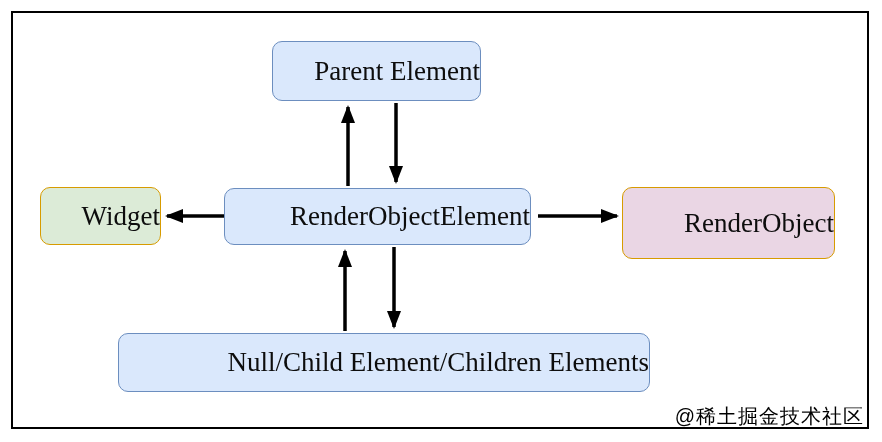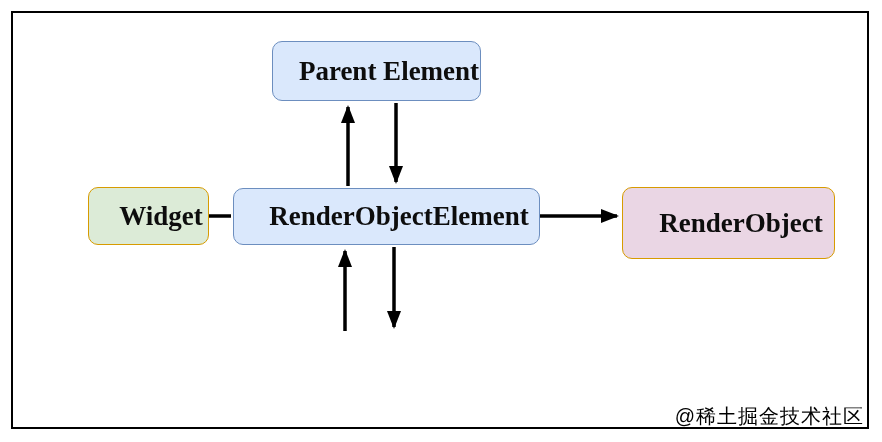--- a/index.html
+++ b/index.html
@@ -25,29 +25,29 @@
     box-sizing: border-box;
   }
   .node {
     position: absolute;
     box-sizing: border-box;
     border: 1.5px solid #6c8ebf;
     border-radius: 10px;
     background: #dae8fc;
     display: flex;
     align-items: center;
-    justify-content: center;
-    font-weight: 700;
+    justify-content: flex-end;
+    font-weight: 400;
     font-size: 27px;
     color: #0d0d0d;
     white-space: nowrap;
     padding-left: 25px;
   }
   .node-parent   { left: 272px; top: 41px;  width: 209px; height: 60px; }
-  .node-center   { left: 233px; top: 188px; width: 307px; height: 57px; }
+  .node-center   { left: 224px; top: 188px; width: 307px; height: 57px; }
   .node-widget   { left: 40px;  top: 187px; width: 121px; height: 58px; }
   .node-robject  { left: 622px; top: 187px; width: 213px; height: 72px; }
   .node-children { left: 118px; top: 333px; width: 532px; height: 59px; }
   .edges {
     position: absolute;
     left: 0;
     top: 0;
     width: 882px;
     height: 442px;
     pointer-events: none;
@@ -88,24 +88,27 @@
   </svg>
 
   <div class="node node-parent" style="background: rgb(218, 232, 252); border-color: rgb(108, 142, 191);">
     <span>Parent Element</span>
   </div>
 
   <div class="node node-center" style="background: rgb(218, 232, 252); border-color: rgb(108, 142, 191);">
     <span>RenderObjectElement</span>
   </div>
 
-  <div class="node node-widget" style="background: rgb(220, 235, 215); border-color: rgb(215, 155, 0); margin-left: 48px;">
+  <div class="node node-widget" style="background: rgb(220, 235, 215); border-color: rgb(215, 155, 0);">
     <span>Widget</span>
   </div>
 
   <div class="node node-robject" style="background: rgb(234, 214, 228); border-color: rgb(215, 155, 0);">
     <span>RenderObject</span>
   </div>
 
+  <div class="node node-children" style="background: rgb(218, 232, 252); border-color: rgb(108, 142, 191);">
+    <span>Null/Child Element/Children Elements</span>
+  </div>
 
   <div class="watermark">@稀土掘金技术社区</div>
 
 </div>
 
 </body></html>

